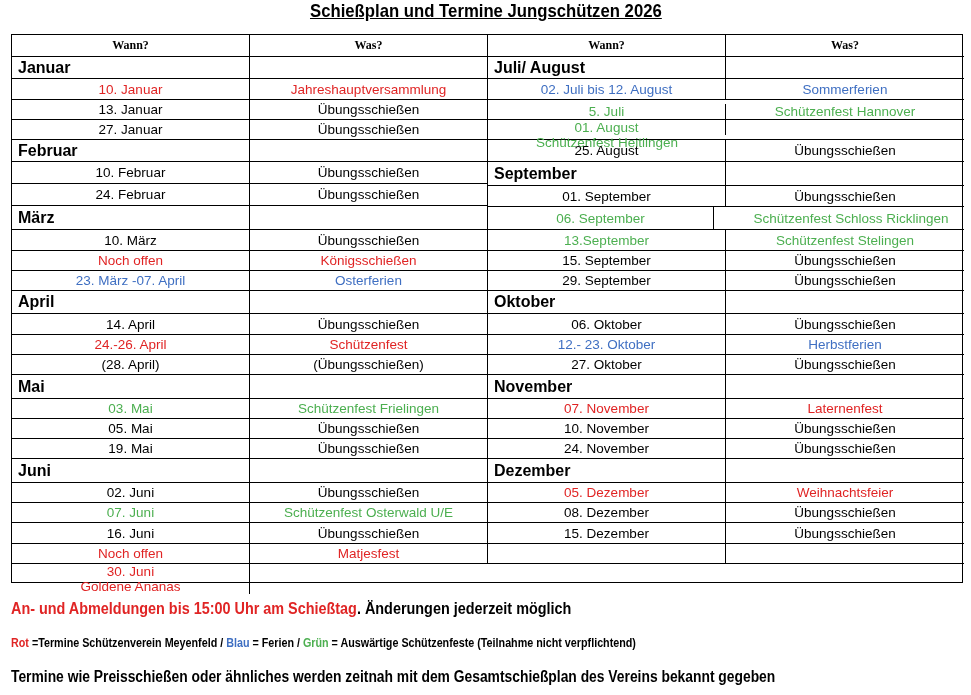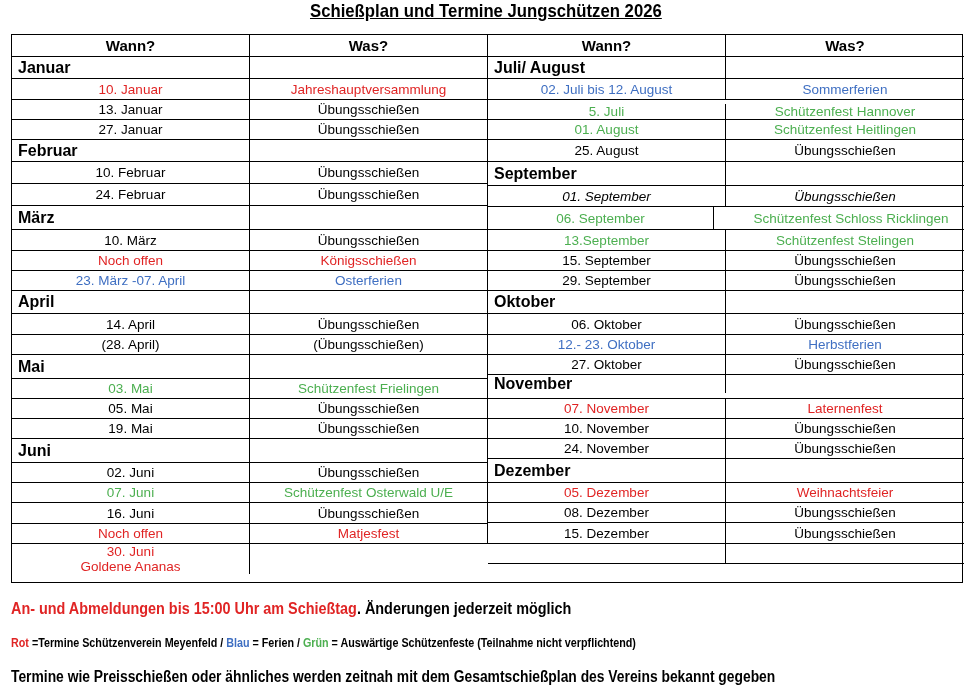--- a/index.html
+++ b/index.html
@@ -12,21 +12,21 @@
          border: 1px solid #000; box-sizing: border-box; }
   .half { position: absolute; top: 0; width: 476px; }
   .half.left { left: 0; }
   .half.right { left: 476px; }
   .row { display: flex; box-sizing: border-box; border-bottom: 1px solid #000; }
   .row:last-child { border-bottom: none; flex-direction: column; }
   .cell { width: 238px; box-sizing: border-box; display: flex; align-items: center;
           justify-content: center; font-size: 13.5px; white-space: nowrap; }
   .cell.c1 { border-right: 1px solid #000; }
   .half.left .cell.c2 { border-right: 1px solid #000; }
-  .cell.head { font-weight: bold; font-size: 15px; }
+  .cell.head { font-weight: bold; font-size: 12px; font-family: Liberation Serif, serif; }
   .cell.month { justify-content: flex-start; padding-left: 6px; font-weight: bold; font-size: 16px; }
   .red { color: #e02424; }
   .blue { color: #3f6fc2; }
   .green { color: #4caf50; }
   .black { color: #000; }
   .notes { position: absolute; left: 11px; width: 950px; font-weight: bold; white-space: nowrap; }
   .n1 { top: 600px; font-size: 16px; }
   .n2 { top: 636px; font-size: 12.5px; }
   .n3 { top: 668px; font-size: 16px; }
   .notes span.cond { display: inline-block; transform-origin: left; }
@@ -88,20 +88,24 @@
       </div>
       <div class="row" style="height: 23px;">
         <div class="cell c1 month">April</div>
         <div class="cell c2"></div>
       </div>
       <div class="row" style="height: 21px;">
         <div class="cell c1 black">14. April</div>
         <div class="cell c2 black">Übungsschießen</div>
       </div>
       <div class="row" style="height: 20px;">
+        <div class="cell c1 red">24.-26. April</div>
+        <div class="cell c2 red">Schützenfest</div>
+      </div>
+      <div class="row" style="height: 20px;">
         <div class="cell c1 black">(28. April)</div>
         <div class="cell c2 black">(Übungsschießen)</div>
       </div>
       <div class="row" style="height: 24px; justify-content: center;">
         <div class="cell c1 month">Mai</div>
         <div class="cell c2"></div>
       </div>
       <div class="row" style="height: 20px;">
         <div class="cell c1 green">03. Mai</div>
         <div class="cell c2 green">Schützenfest Frielingen</div>
@@ -149,33 +153,33 @@
         <div class="cell c2"></div>
       </div>
       <div class="row" style="height: 21px;">
         <div class="cell c1 blue">02. Juli bis 12. August</div>
         <div class="cell c2 blue">Sommerferien</div>
       </div>
       <div class="row" style="height: 20px; align-items: flex-end;">
         <div class="cell c1 green">5. Juli</div>
         <div class="cell c2 green">Schützenfest Hannover</div>
       </div>
-      <div class="row" style="height: 20px;">
+      <div class="row" style="height: 20px; flex-direction: column;">
         <div class="cell c1 green">01. August</div>
         <div class="cell c2 green">Schützenfest Heitlingen</div>
       </div>
       <div class="row" style="height: 22px;">
         <div class="cell c1 black">25. August</div>
         <div class="cell c2 black">Übungsschießen</div>
       </div>
       <div class="row" style="height: 24px;">
         <div class="cell c1 month">September</div>
         <div class="cell c2"></div>
       </div>
-      <div class="row" style="height: 21px; font-style: italic;">
+      <div class="row" style="height: 21px;">
         <div class="cell c1 black">01. September</div>
         <div class="cell c2 black">Übungsschießen</div>
       </div>
       <div class="row" style="height: 23px; gap: 24px;">
         <div class="cell c1 green">06. September</div>
         <div class="cell c2 green">Schützenfest Schloss Ricklingen</div>
       </div>
       <div class="row" style="height: 21px;">
         <div class="cell c1 green">13.September</div>
         <div class="cell c2 green">Schützenfest Stelingen</div>
@@ -197,21 +201,21 @@
         <div class="cell c2 black">Übungsschießen</div>
       </div>
       <div class="row" style="height: 20px;">
         <div class="cell c1 blue">12.- 23. Oktober</div>
         <div class="cell c2 blue">Herbstferien</div>
       </div>
       <div class="row" style="height: 20px;">
         <div class="cell c1 black">27. Oktober</div>
         <div class="cell c2 black">Übungsschießen</div>
       </div>
-      <div class="row" style="height: 24px; flex-direction: column;">
+      <div class="row" style="height: 24px;">
         <div class="cell c1 month">November</div>
         <div class="cell c2"></div>
       </div>
       <div class="row" style="height: 20px;">
         <div class="cell c1 red">07. November</div>
         <div class="cell c2 red">Laternenfest</div>
       </div>
       <div class="row" style="height: 20px;">
         <div class="cell c1 black">10. November</div>
         <div class="cell c2 black">Übungsschießen</div>

